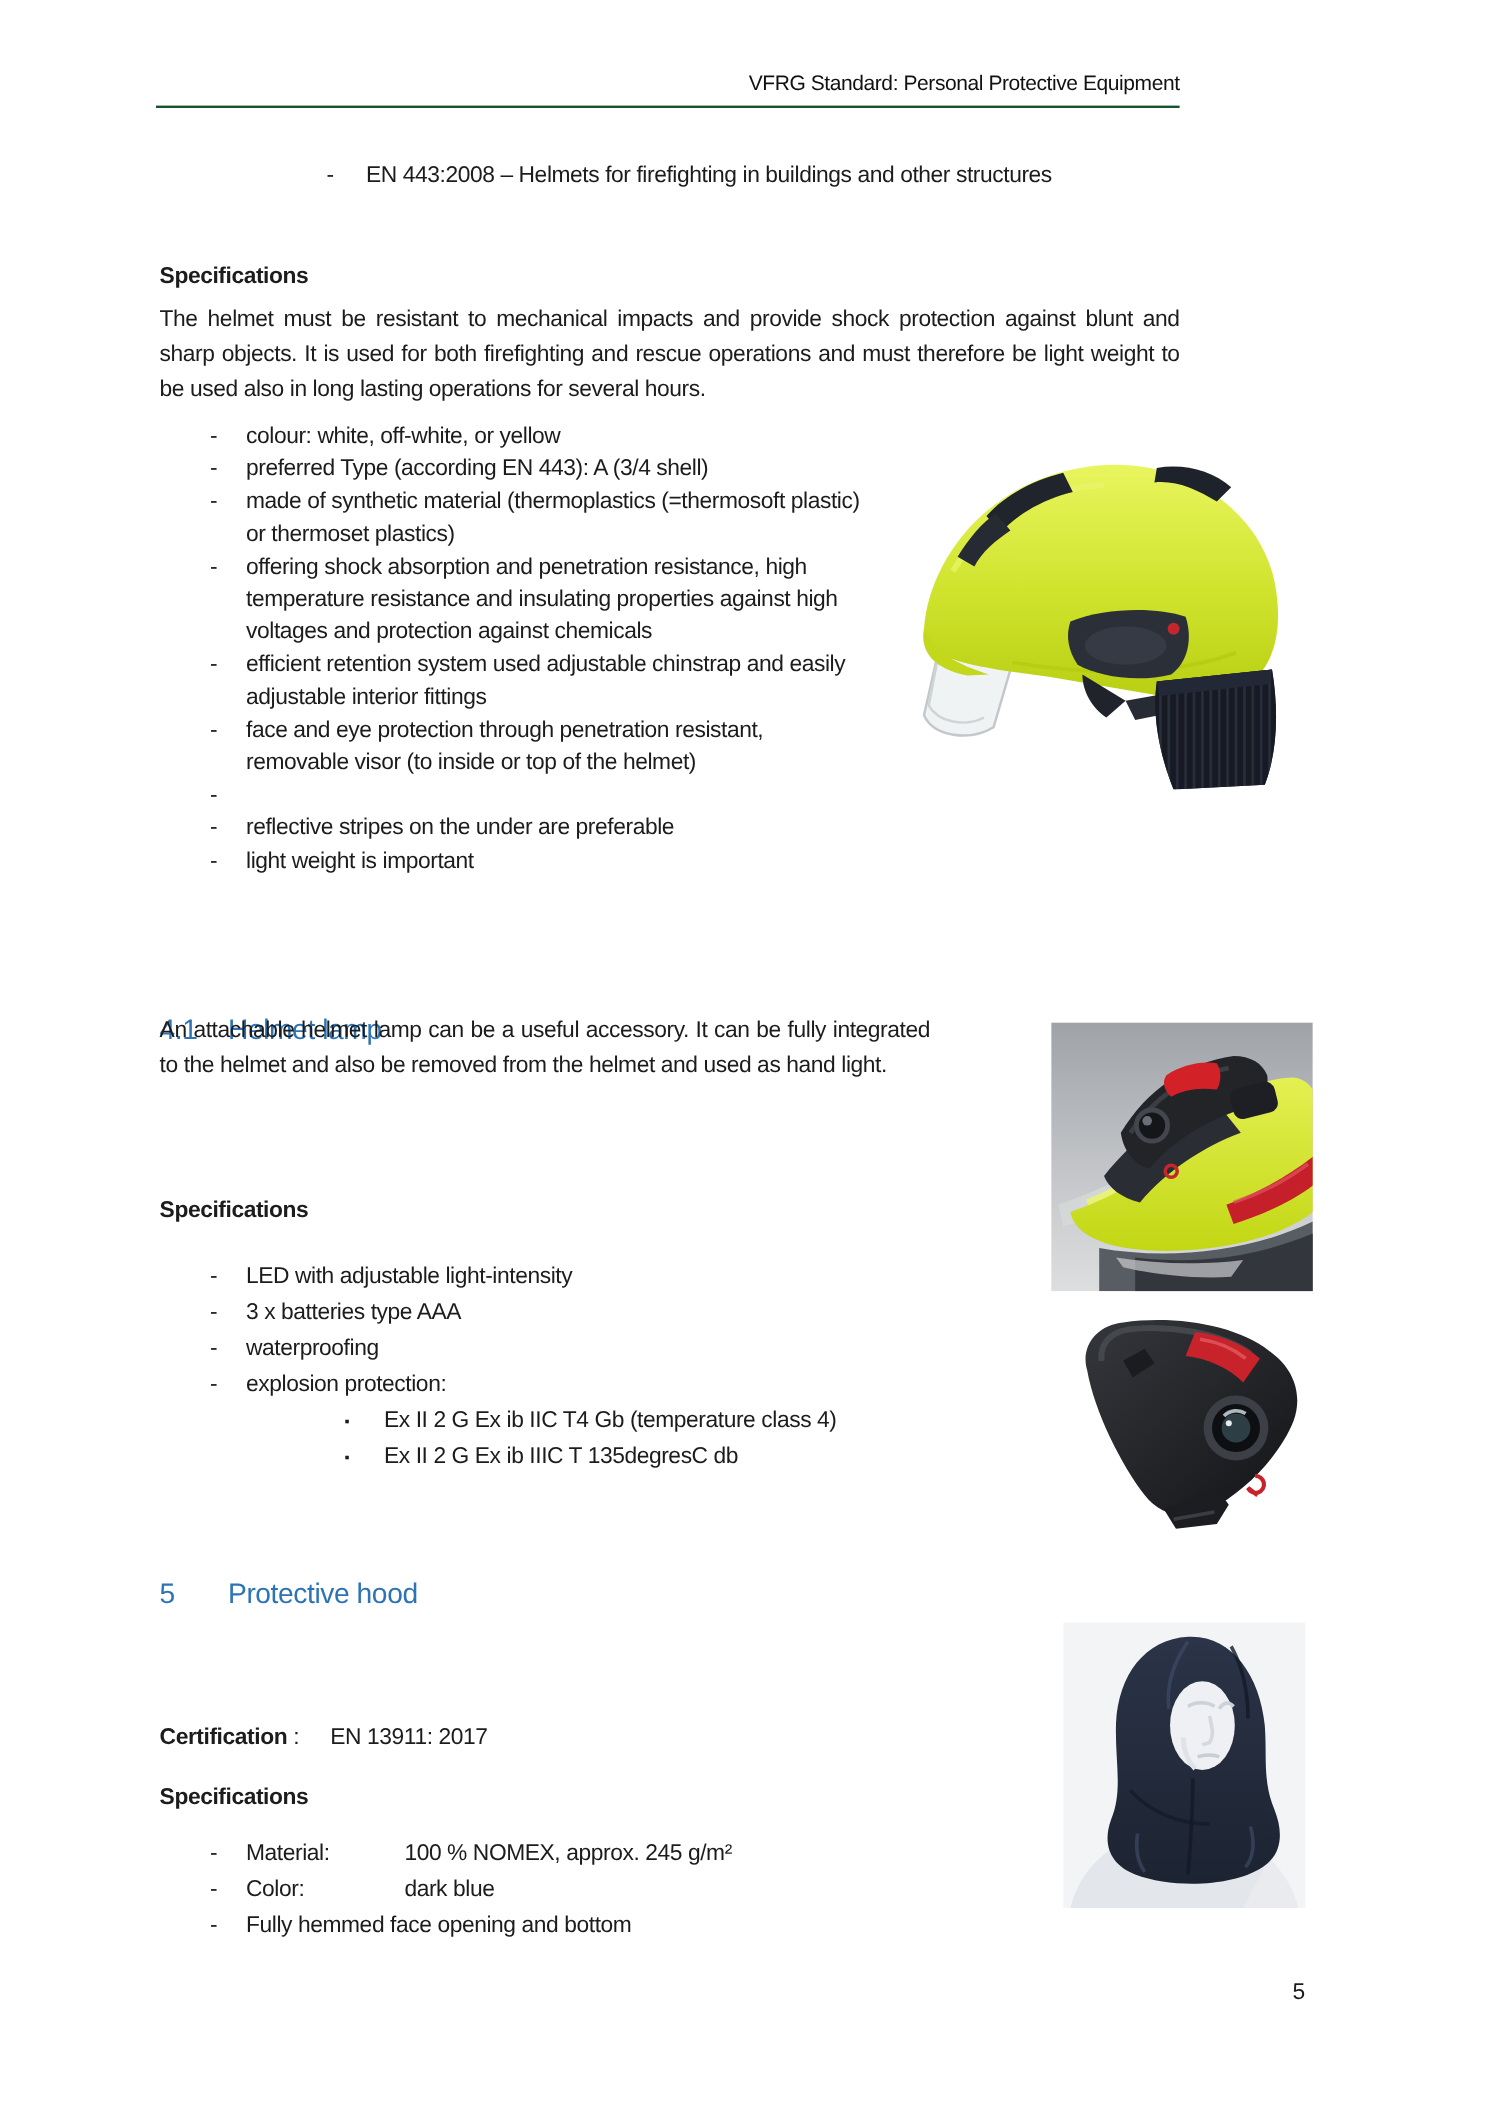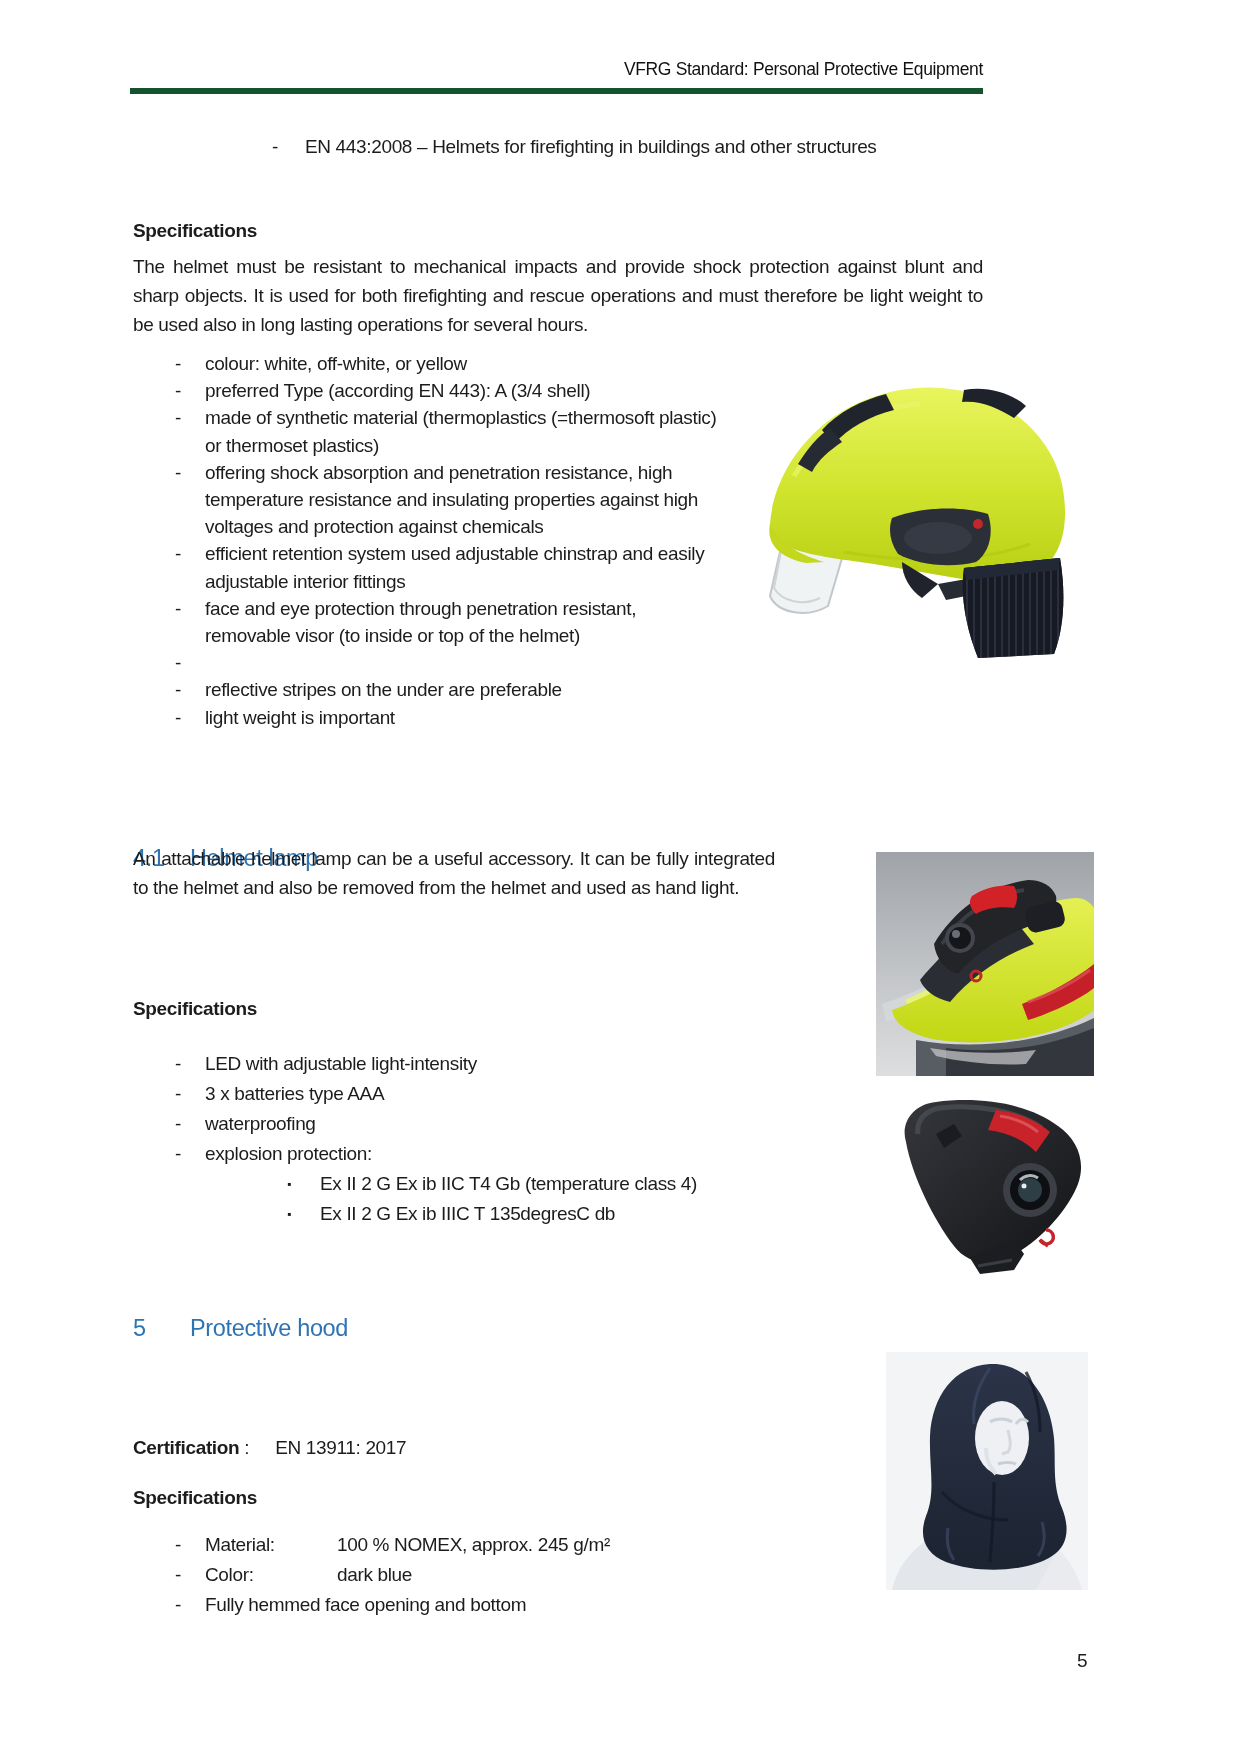--- a/index.html
+++ b/index.html
@@ -7,21 +7,21 @@
   .page {
     position:relative; width:1241px; height:1755px; margin:0 auto;
     background:#ffffff; overflow:hidden;
     font-family:"Liberation Sans", sans-serif;
     color:#1c1c1c; letter-spacing:-0.35px;
   }
   .abs { position:absolute; }
   .hdr {
     left:130px; top:58px; width:853px;
     text-align:right; font-size:17.5px; line-height:1.3;
-    border-bottom:6px solid #14532d; padding-bottom:7px; color:#111;
+    border-bottom:2px solid #14532d; padding-bottom:7px; color:#111;
   }
   .body-txt { font-size:19px; line-height:29px; }
   .just { text-align:justify; }
   .bold { font-weight:bold; }
   .en-bullet { left:133px; top:136px; width:850px; font-size:19px; display:flex; }
   .en-bullet .dash { width:35px; padding-left:2px; }
   .en-bullet { padding-left:137px; }
   .spec-h { left:133px; font-size:19px; font-weight:bold; }
   .list { left:133px; font-size:19px; }
   .li { display:flex; align-items:flex-start; }

